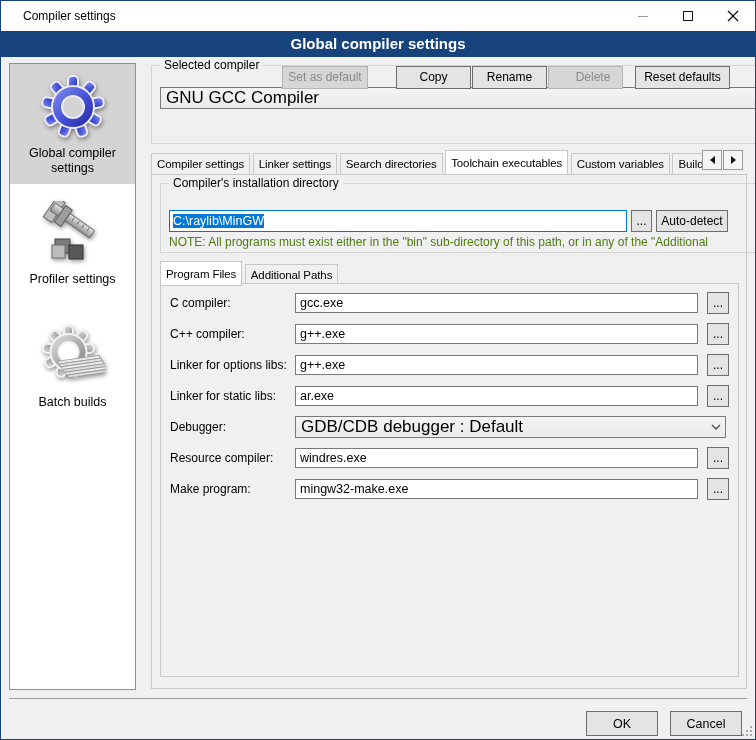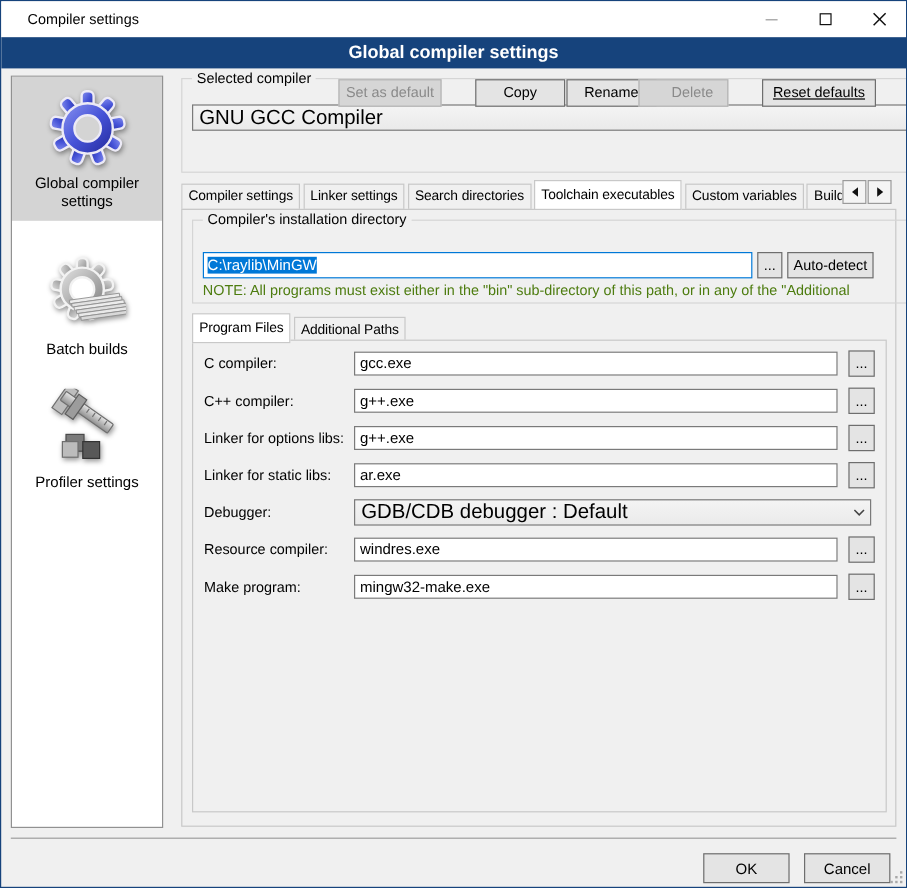--- a/index.html
+++ b/index.html
@@ -141,20 +141,50 @@
             <rect x="27" y="1" width="10" height="15" rx="4" transform="rotate(200 32 32)"></rect>
             <rect x="27" y="1" width="10" height="15" rx="4" transform="rotate(240 32 32)"></rect>
             <rect x="27" y="1" width="10" height="15" rx="4" transform="rotate(280 32 32)"></rect>
             <rect x="27" y="1" width="10" height="15" rx="4" transform="rotate(320 32 32)"></rect>
             <circle cx="32" cy="32" r="21"></circle>
           </g>
           <circle cx="32" cy="32" r="11" fill="#d4d4d4" stroke="#eceaf6" stroke-width="2"></circle>
         </svg>
       </div>
       <div class="side-label">Global compiler settings</div>
+    </div>
+
+    <div class="side-item" style="margin-top:6px;">
+      <div class="icon-wrap">
+        <svg class="icon-svg" width="64" height="64" viewBox="0 0 64 64">
+          <defs>
+            <linearGradient id="gSteel" x1="0" y1="0" x2="0" y2="1">
+              <stop offset="0" stop-color="#e6e6e6"></stop>
+                <stop offset="1" stop-color="#8f8f8f"></stop>
+            </linearGradient>
+          </defs>
+          <g transform="rotate(35 30 18)">
+            <rect x="6" y="8" width="10" height="24" fill="#bdbdbd" stroke="#6f6f6f"></rect>
+            <rect x="8" y="14" width="48" height="9" rx="1" fill="url(#gSteel)" stroke="#6f6f6f"></rect>
+            <g stroke="#6f6f6f" stroke-width="1">
+              <line x1="20" y1="15" x2="20" y2="19"></line>
+                <line x1="26" y1="15" x2="26" y2="19"></line>
+              <line x1="32" y1="15" x2="32" y2="19"></line>
+                <line x1="38" y1="15" x2="38" y2="19"></line>
+              <line x1="44" y1="15" x2="44" y2="19"></line>
+                <line x1="50" y1="15" x2="50" y2="19"></line>
+            </g>
+            <rect x="18" y="10" width="8" height="20" fill="#9c9c9c" stroke="#5e5e5e"></rect>
+          </g>
+          <rect x="14" y="38" width="15" height="14" fill="#7a7a7a" stroke="#4a4a4a"></rect>
+          <rect x="11" y="44" width="13" height="13" fill="#bcbcbc" stroke="#6f6f6f"></rect>
+          <rect x="28" y="44" width="14" height="14" fill="#585858" stroke="#333"></rect>
+        </svg>
+      </div>
+      <div class="side-label">Profiler settings</div>
     </div>
 
     <div class="side-item" style="margin-top:18px;">
       <div class="icon-wrap">
         <svg class="icon-svg" width="64" height="64" viewBox="0 0 64 64">
           <defs>
             <linearGradient id="gGray" x1="0" y1="0" x2="1" y2="1">
               <stop offset="0" stop-color="#e3e3e3"></stop>
                 <stop offset="1" stop-color="#7f7f7f"></stop>
             </linearGradient>
@@ -177,67 +207,37 @@
             <rect x="19.5" y="37" width="42" height="3" fill="#e2e2e2" stroke="#8e8e8e" stroke-width="0.7"></rect>
             <rect x="21" y="40" width="42" height="3" fill="#ececec" stroke="#8e8e8e" stroke-width="0.7"></rect>
             <rect x="22.5" y="43" width="42" height="3" fill="#dedede" stroke="#8e8e8e" stroke-width="0.7"></rect>
             <rect x="24" y="46" width="42" height="3" fill="#e9e9e9" stroke="#8e8e8e" stroke-width="0.7"></rect>
             <rect x="25.5" y="49" width="42" height="3" fill="#d9d9d9" stroke="#8e8e8e" stroke-width="0.7"></rect>
           </g>
         </svg>
       </div>
       <div class="side-label">Batch builds</div>
     </div>
-
-    <div class="side-item" style="margin-top:6px;">
-      <div class="icon-wrap">
-        <svg class="icon-svg" width="64" height="64" viewBox="0 0 64 64">
-          <defs>
-            <linearGradient id="gSteel" x1="0" y1="0" x2="0" y2="1">
-              <stop offset="0" stop-color="#e6e6e6"></stop>
-                <stop offset="1" stop-color="#8f8f8f"></stop>
-            </linearGradient>
-          </defs>
-          <g transform="rotate(35 30 18)">
-            <rect x="6" y="8" width="10" height="24" fill="#bdbdbd" stroke="#6f6f6f"></rect>
-            <rect x="8" y="14" width="48" height="9" rx="1" fill="url(#gSteel)" stroke="#6f6f6f"></rect>
-            <g stroke="#6f6f6f" stroke-width="1">
-              <line x1="20" y1="15" x2="20" y2="19"></line>
-                <line x1="26" y1="15" x2="26" y2="19"></line>
-              <line x1="32" y1="15" x2="32" y2="19"></line>
-                <line x1="38" y1="15" x2="38" y2="19"></line>
-              <line x1="44" y1="15" x2="44" y2="19"></line>
-                <line x1="50" y1="15" x2="50" y2="19"></line>
-            </g>
-            <rect x="18" y="10" width="8" height="20" fill="#9c9c9c" stroke="#5e5e5e"></rect>
-          </g>
-          <rect x="14" y="38" width="15" height="14" fill="#7a7a7a" stroke="#4a4a4a"></rect>
-          <rect x="11" y="44" width="13" height="13" fill="#bcbcbc" stroke="#6f6f6f"></rect>
-          <rect x="28" y="44" width="14" height="14" fill="#585858" stroke="#333"></rect>
-        </svg>
-      </div>
-      <div class="side-label">Profiler settings</div>
-    </div>
   </div>
 
   <div class="groupbox group-compiler">
     <span class="group-label">Selected compiler</span>
     <div class="combo combo-main">
       <span class="combo-text">GNU GCC Compiler</span>
       <span class="chev">
         <svg width="10" height="6" viewBox="0 0 10 6">
             <polyline points="1,1 5,5 9,1" fill="none" stroke="#444" stroke-width="1.3"></polyline>
           </svg>
       </span>
     </div>
     <button class="btn disabled cbtn" style="left:130px; width:86px;">Set as default</button>
     <button class="btn cbtn" style="left:244px; width:75px;">Copy</button>
     <button class="btn cbtn" style="left:320px; width:75px;">Rename</button>
-    <button class="btn disabled cbtn" style="left:380px; width:75px;padding-left:15px;">Delete</button>
-    <button class="btn cbtn" style="left:483px; width:95px;text-decoration:underline;">Reset defaults</button>
+    <button class="btn disabled cbtn" style="left:396px; width:75px;padding-left:15px;">Delete</button>
+    <button class="btn cbtn" style="left:483px; width:95px;">Reset defaults</button>
   </div>
 
   <div class="tabstrip">
     <div class="tab">Compiler settings</div>
     <div class="tab">Linker settings</div>
     <div class="tab">Search directories</div>
     <div class="tab active">Toolchain executables</div>
     <div class="tab">Custom variables</div>
     <div class="tab">Build options</div>
   </div>

